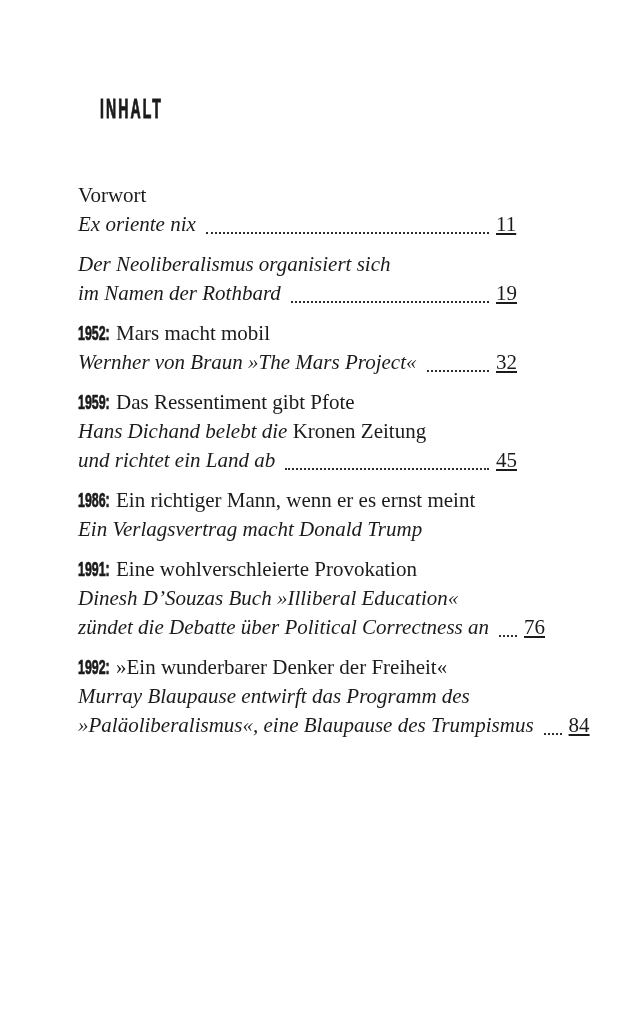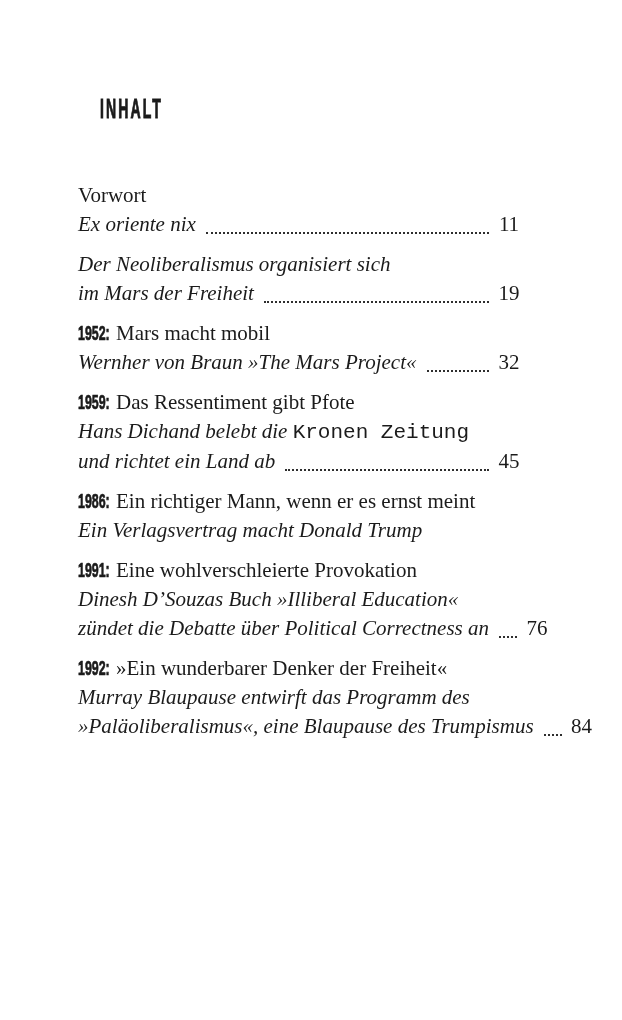--- a/index.html
+++ b/index.html
@@ -53,33 +53,34 @@
     -webkit-text-stroke: 0.7px currentColor;
   }
   .heading-text {
     font-style: normal;
     flex: 0 0 auto;
   }
   .subtext {
     flex: 0 0 auto;
   }
   .seg.italic { font-style: italic; }
-  .seg.roman  { font-style: normal; font-family: Liberation Mono, monospace; }
+  .seg.roman  { font-style: normal; }
   .leader {
     flex: 1 1 auto;
     min-width: 18px;
     border-bottom: 2px dotted #2e2e2e;
     margin: 0 7px 5px 10px;
     align-self: flex-end;
     height: 0;
   }
   .pagenum {
     flex: 0 0 auto;
     min-width: 26px;
-    text-align: center;
+    text-align: left;
+    text-decoration: underline;
   }
 </style>
 </head>
 <body>
 
 <div class="page">
   <h1 class="book-title">INHALT</h1>
   <div id="entries">
       <div class="entry">
         <div class="line heading">
@@ -89,21 +90,21 @@
           <span class="subtext"><span class="seg italic">Ex oriente nix</span></span>
           <span class="leader"></span>
           <span class="pagenum">11</span>
         </div>
       </div>
       <div class="entry">
         <div class="line sub">
           <span class="subtext"><span class="seg italic">Der Neoliberalismus organisiert sich</span></span>
         </div>
         <div class="line sub">
-          <span class="subtext"><span class="seg italic">im Mars der Freiheit</span></span>
+          <span class="subtext"><span class="seg italic">im Namen der Rothbard</span></span>
           <span class="leader"></span>
           <span class="pagenum">19</span>
         </div>
       </div>
       <div class="entry">
         <div class="line heading">
           <span class="year">1952:</span>
           <span class="heading-text">Mars macht mobil</span>
         </div>
         <div class="line sub">

